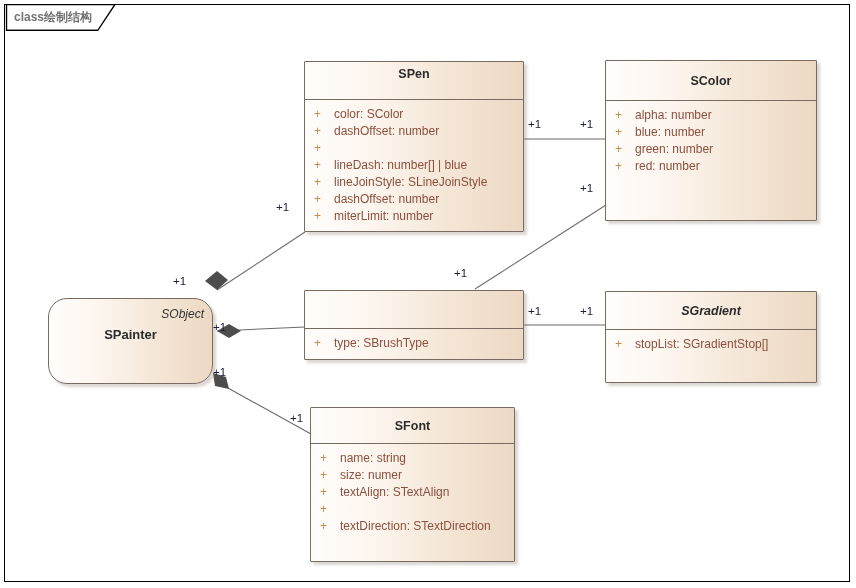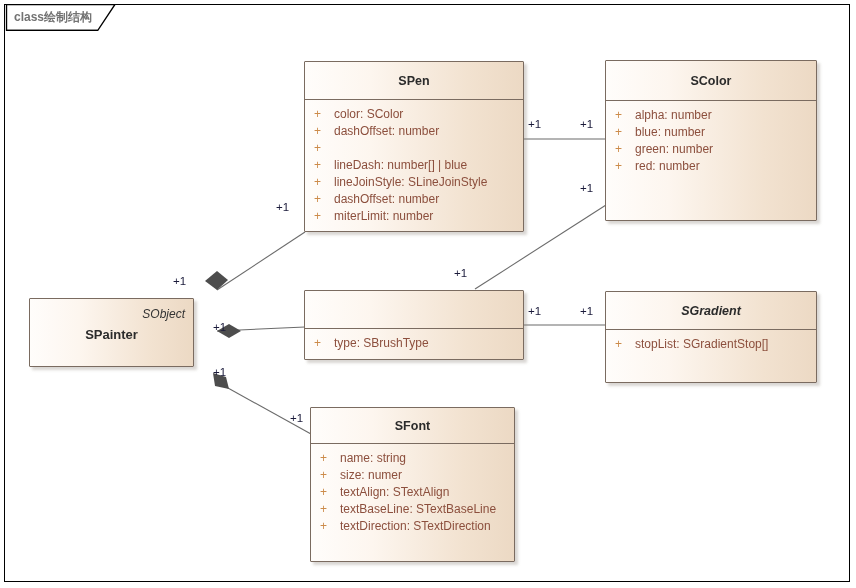--- a/index.html
+++ b/index.html
@@ -75,21 +75,21 @@
   <div class="mult" style="left:271px;top:196px;">+1</div>
   <div class="mult" style="left:168px;top:270px;">+1</div>
   <div class="mult" style="left:208px;top:316px;">+1</div>
   <div class="mult" style="left:208px;top:361px;">+1</div>
   <div class="mult" style="left:449px;top:262px;">+1</div>
   <div class="mult" style="left:523px;top:300px;">+1</div>
   <div class="mult" style="left:575px;top:300px;">+1</div>
   <div class="mult" style="left:285px;top:407px;">+1</div>
 
   <div class="cls" id="cls-spen" style="left:299px;top:56px;width:220px;height:171px;">
-    <div class="title" style="top:12px;text-align:center;">SPen</div>
+    <div class="title" style="top:5px;text-align:center;">SPen</div>
     <div class="divider" style="top:37px;"></div>
     <div class="attrs" style="top:44px;">
       <div class="attr">
         <span class="vis">+</span>
         <span class="nm">color: SColor</span>
       </div>
       <div class="attr">
         <span class="vis">+</span>
         <span class="nm">dashOffset: number</span>
       </div>
@@ -131,21 +131,21 @@
         <span class="vis">+</span>
         <span class="nm">green: number</span>
       </div>
       <div class="attr">
         <span class="vis">+</span>
         <span class="nm">red: number</span>
       </div>
     </div>
   </div>
 
-  <div class="cls" id="cls-spainter" style="left:24px;top:293px;width:165px;height:69px;">
+  <div class="cls" id="cls-spainter" style="left:43px;top:293px;width:165px;height:86px;border-radius:19px;">
     <div class="stereo">SObject</div>
     <div class="ctitle">SPainter</div>
   </div>
 
   <div class="cls" id="cls-sbrush" style="left:299px;top:285px;width:220px;height:70px;">
     <div class="divider" style="top:37px;"></div>
     <div class="attrs" style="top:44px;">
       <div class="attr">
         <span class="vis">+</span>
         <span class="nm">type: SBrushType</span>
@@ -175,21 +175,20 @@
       <div class="attr">
         <span class="vis">+</span>
         <span class="nm">size: numer</span>
       </div>
       <div class="attr">
         <span class="vis">+</span>
         <span class="nm">textAlign: STextAlign</span>
       </div>
       <div class="attr">
         <span class="vis">+</span>
-        <span class="nm">textBaseLine: STextBaseLine</span>
       </div>
       <div class="attr">
         <span class="vis">+</span>
         <span class="nm">textDirection: STextDirection</span>
       </div>
     </div>
   </div>
 
 </div>
 

